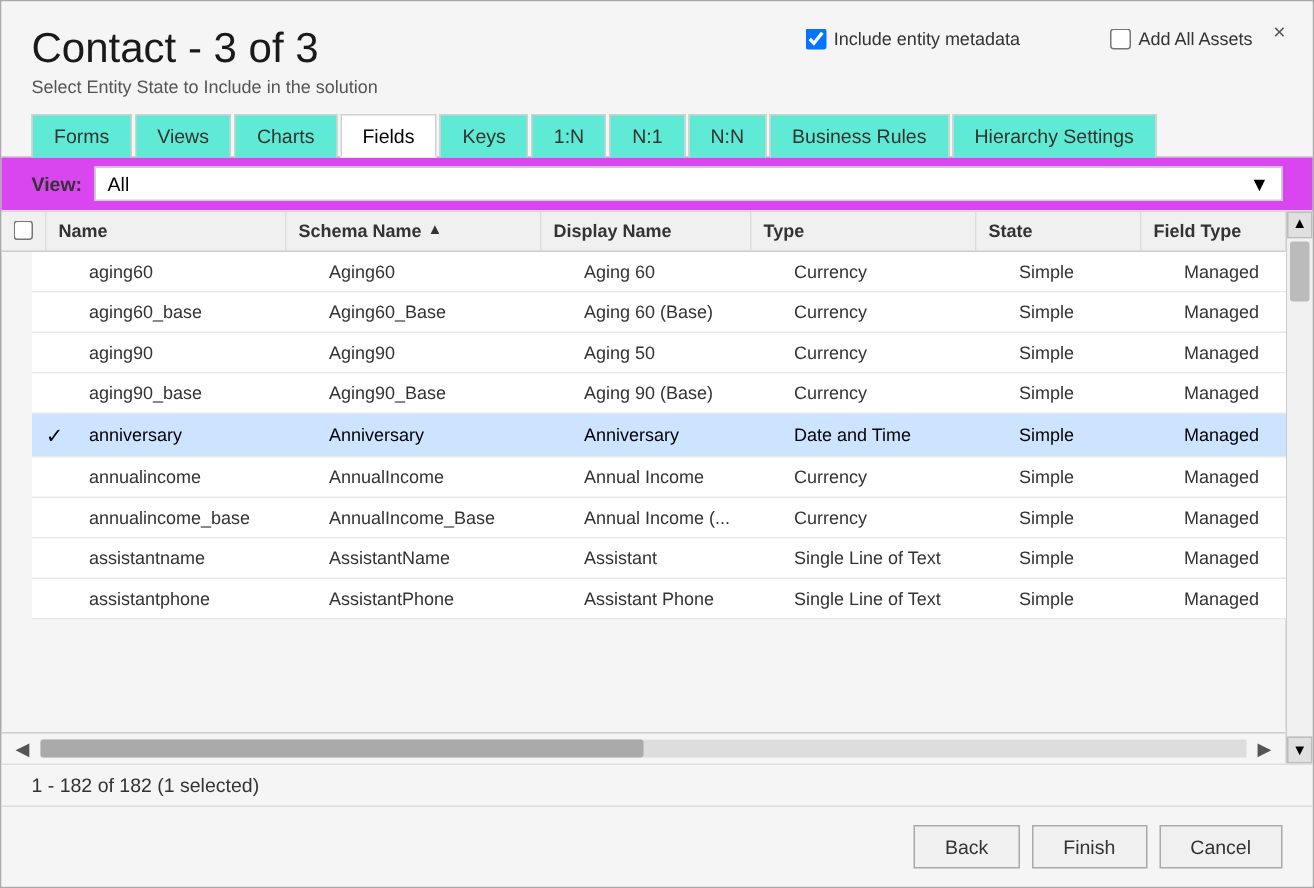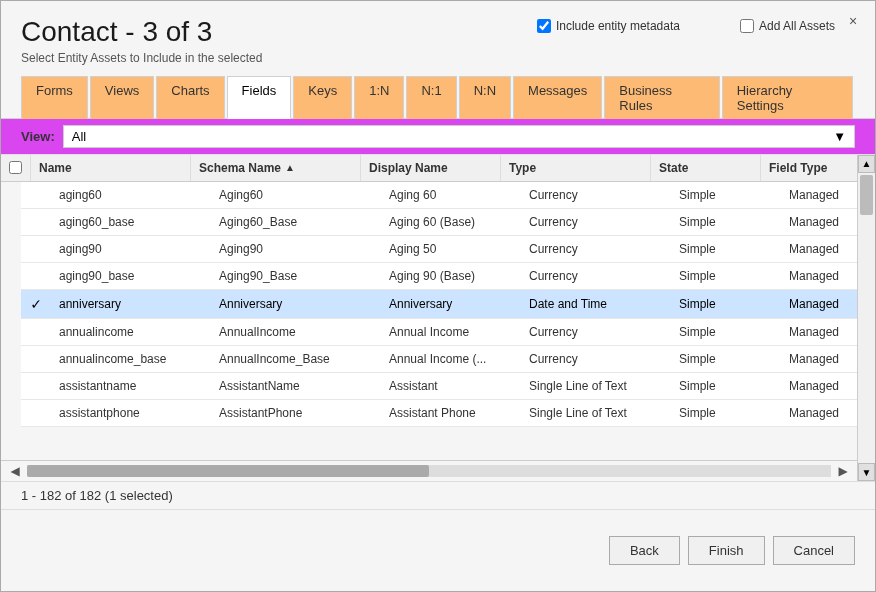--- a/index.html
+++ b/index.html
@@ -77,21 +77,21 @@
       padding: 0 20px;
       border-bottom: 1px solid #d0d0d0;
       display: flex;
       gap: 0;
     }
     .tab {
       padding: 6px 14px;
       cursor: pointer;
       border: 1px solid #d0d0d0;
       border-bottom: none;
-      background: #fdba74;
+      background: #5eead4;
       margin-right: 2px;
       font-size: 13px;
       color: #333;
       position: relative;
       top: 1px;
     }
     .tab.active {
       background: #fff;
       border-bottom: 1px solid #fff;
       color: #000;
@@ -212,21 +212,21 @@
       padding: 6px 20px;
       font-size: 13px;
       color: #333;
       background: #f5f5f5;
       border-top: 1px solid #ddd;
     }
     .footer {
       display: flex;
       justify-content: flex-end;
       align-items: center;
-      padding: 26px 20px;
+      padding: 12px 20px;
       gap: 8px;
       background: #f5f5f5;
       border-top: 1px solid #ddd;
     }
     .btn {
       padding: 6px 20px;
       font-size: 13px;
       border: 1px solid #aaa;
       background: #f0f0f0;
       cursor: pointer;
@@ -276,21 +276,21 @@
     }
   </style>
 </head>
 <body>
 
 <div class="dialog">
 
   <div class="title-bar">
     <div class="close-btn">×</div>
     <div class="dialog-title">Contact - 3 of 3</div>
-    <div class="dialog-subtitle">Select Entity Assets to Include in the selected</div>
+    <div class="dialog-subtitle">Select Entity State to Include in the solution</div>
     <div class="header-controls">
       <label class="checkbox-label">
         <input type="checkbox" checked="" style="">
         <span>Include entity metadata</span>
       </label>
       <label class="checkbox-label">
         <input type="checkbox" style="">
         <span>Add All Assets</span>
       </label>
     </div>
@@ -298,21 +298,20 @@
 
   <div class="tabs-bar">
     <div class="tab">Forms</div>
     <div class="tab">Views</div>
     <div class="tab">Charts</div>
     <div class="tab active">Fields</div>
     <div class="tab">Keys</div>
     <div class="tab">1:N</div>
     <div class="tab">N:1</div>
     <div class="tab">N:N</div>
-    <div class="tab">Messages</div>
     <div class="tab">Business Rules</div>
     <div class="tab">Hierarchy Settings</div>
   </div>
 
   <div class="view-bar">
     <span class="view-label">View:</span>
     <div class="view-select">
       <span>All</span>
       <span>▼</span>
     </div>

